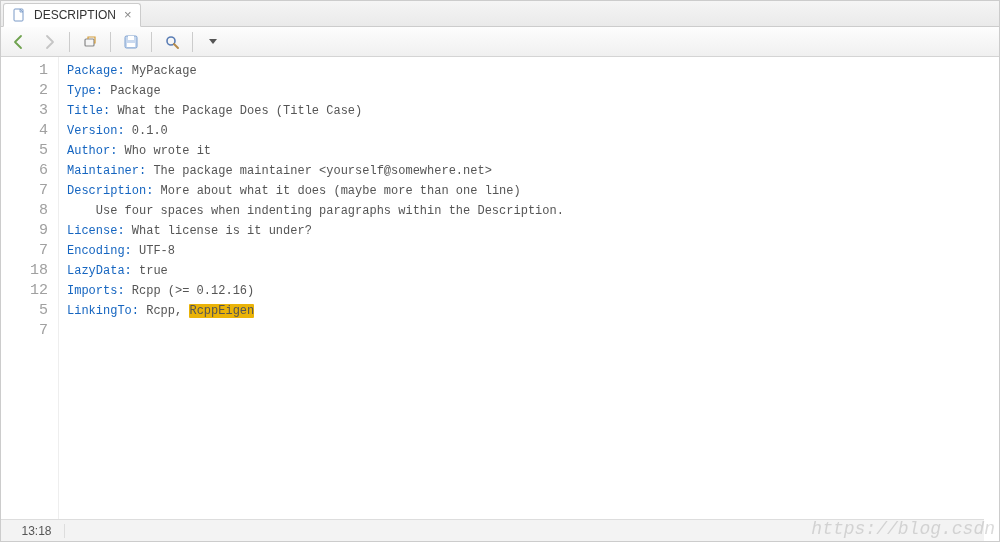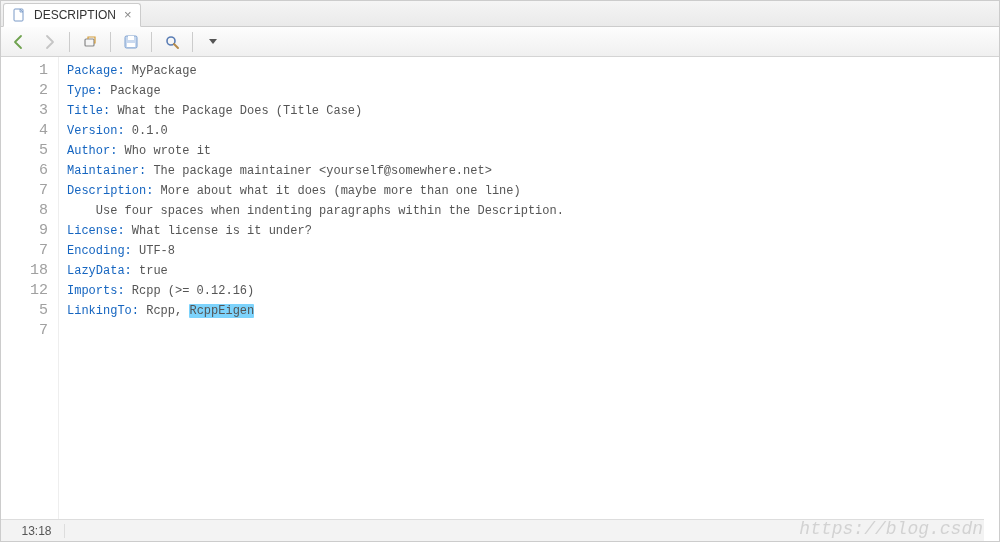--- a/index.html
+++ b/index.html
@@ -97,21 +97,21 @@
     font-size: 12px;
     line-height: 20px;
     color: #444;
     overflow: hidden;
     white-space: pre;
   }
   .line { height: 20px; }
   .kw { color: #1565c0; }
   .txt { color: #555; }
   .sel {
-    background: #7dd3fc;
+    background: #eab308;
     border-radius: 1px;
   }
   .status-bar {
     position: absolute;
     left: 0; right: 15px; bottom: 0;
     height: 22px;
     background: #f3f3f3;
     border-top: 1px solid #ddd;
     display: flex;
     align-items: center;
@@ -120,21 +120,21 @@
     padding: 0 8px;
   }
   .status-cell {
     min-width: 56px;
     text-align: center;
     border-right: 1px solid #ddd;
     padding: 0 6px;
   }
   .watermark {
     position: absolute;
-    right: 16px;
+    right: 4px;
     bottom: 2px;
     font-family: "Courier New", monospace;
     font-size: 18px;
     color: rgba(150,150,150,0.35);
     font-style: italic;
     pointer-events: none;
   }
 </style>
 </head>
 <body>

